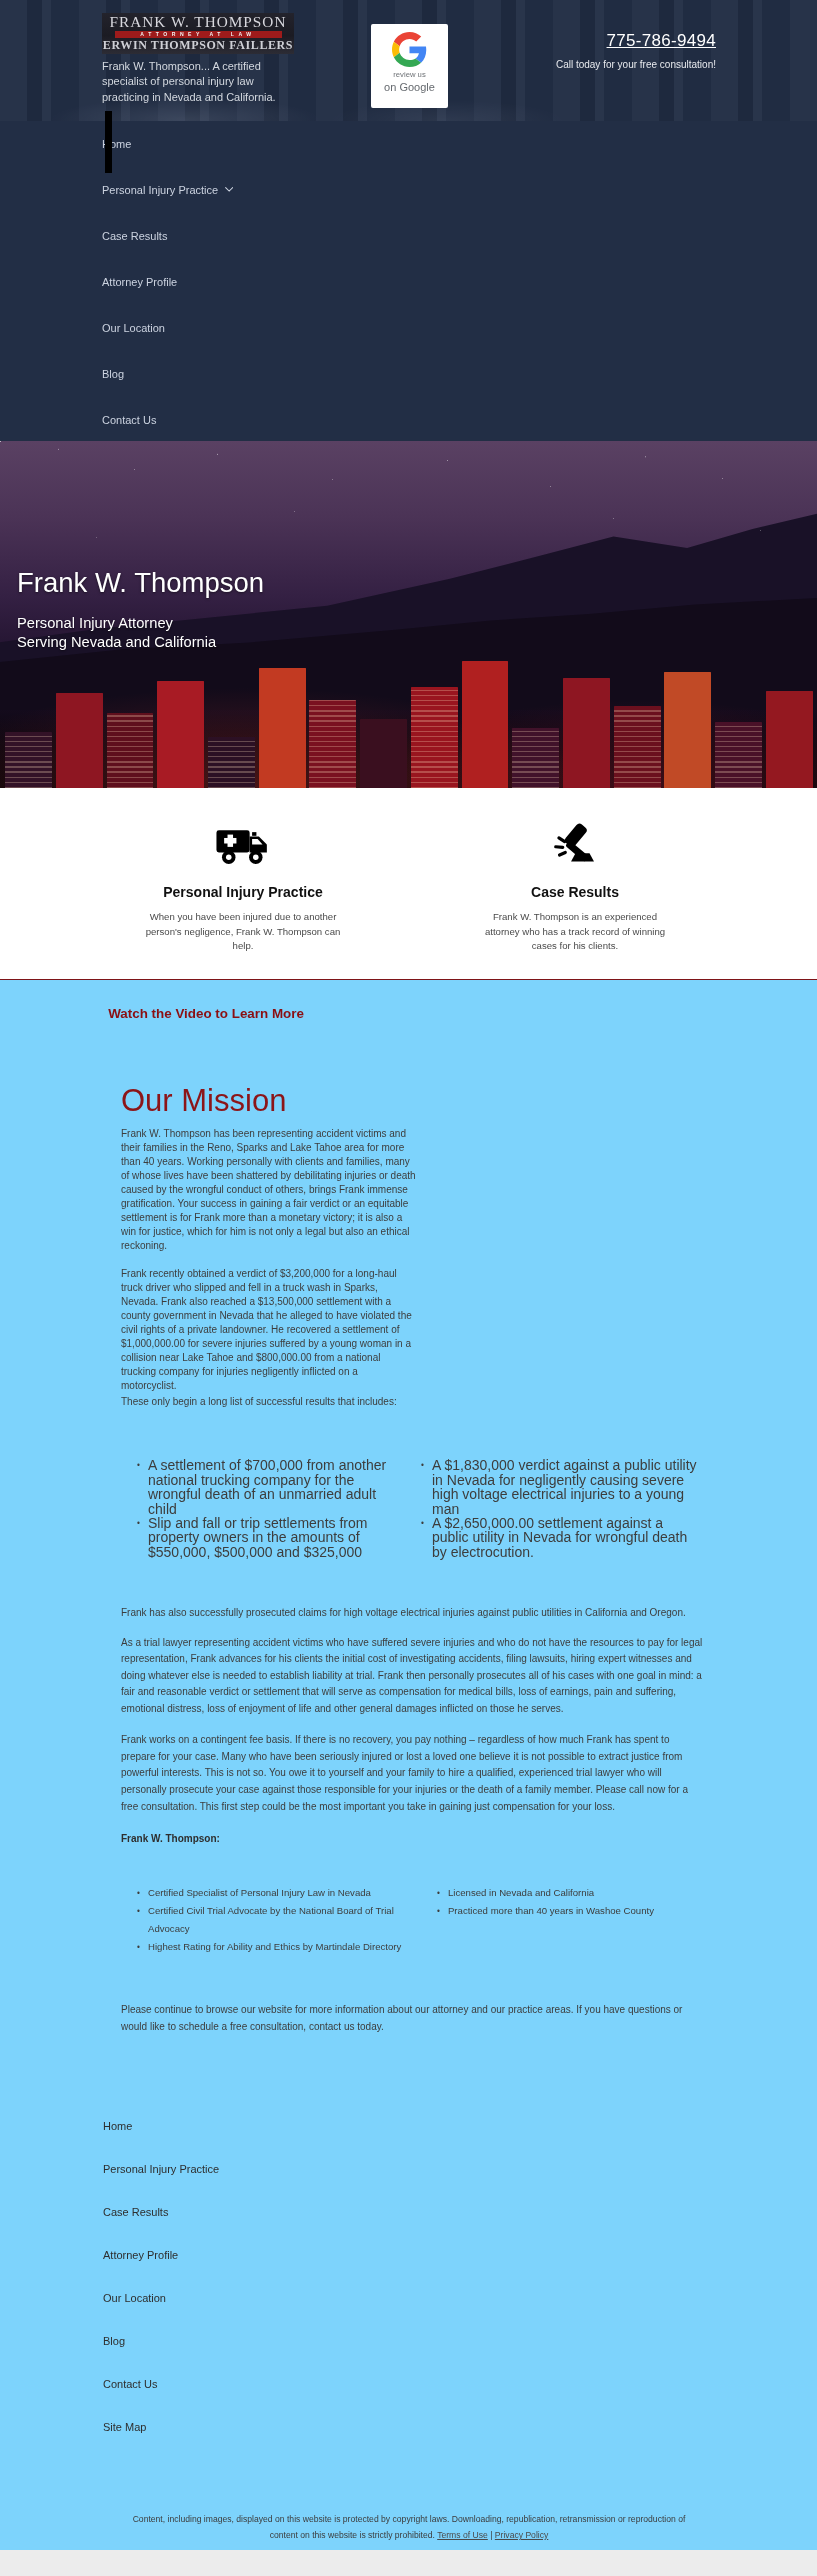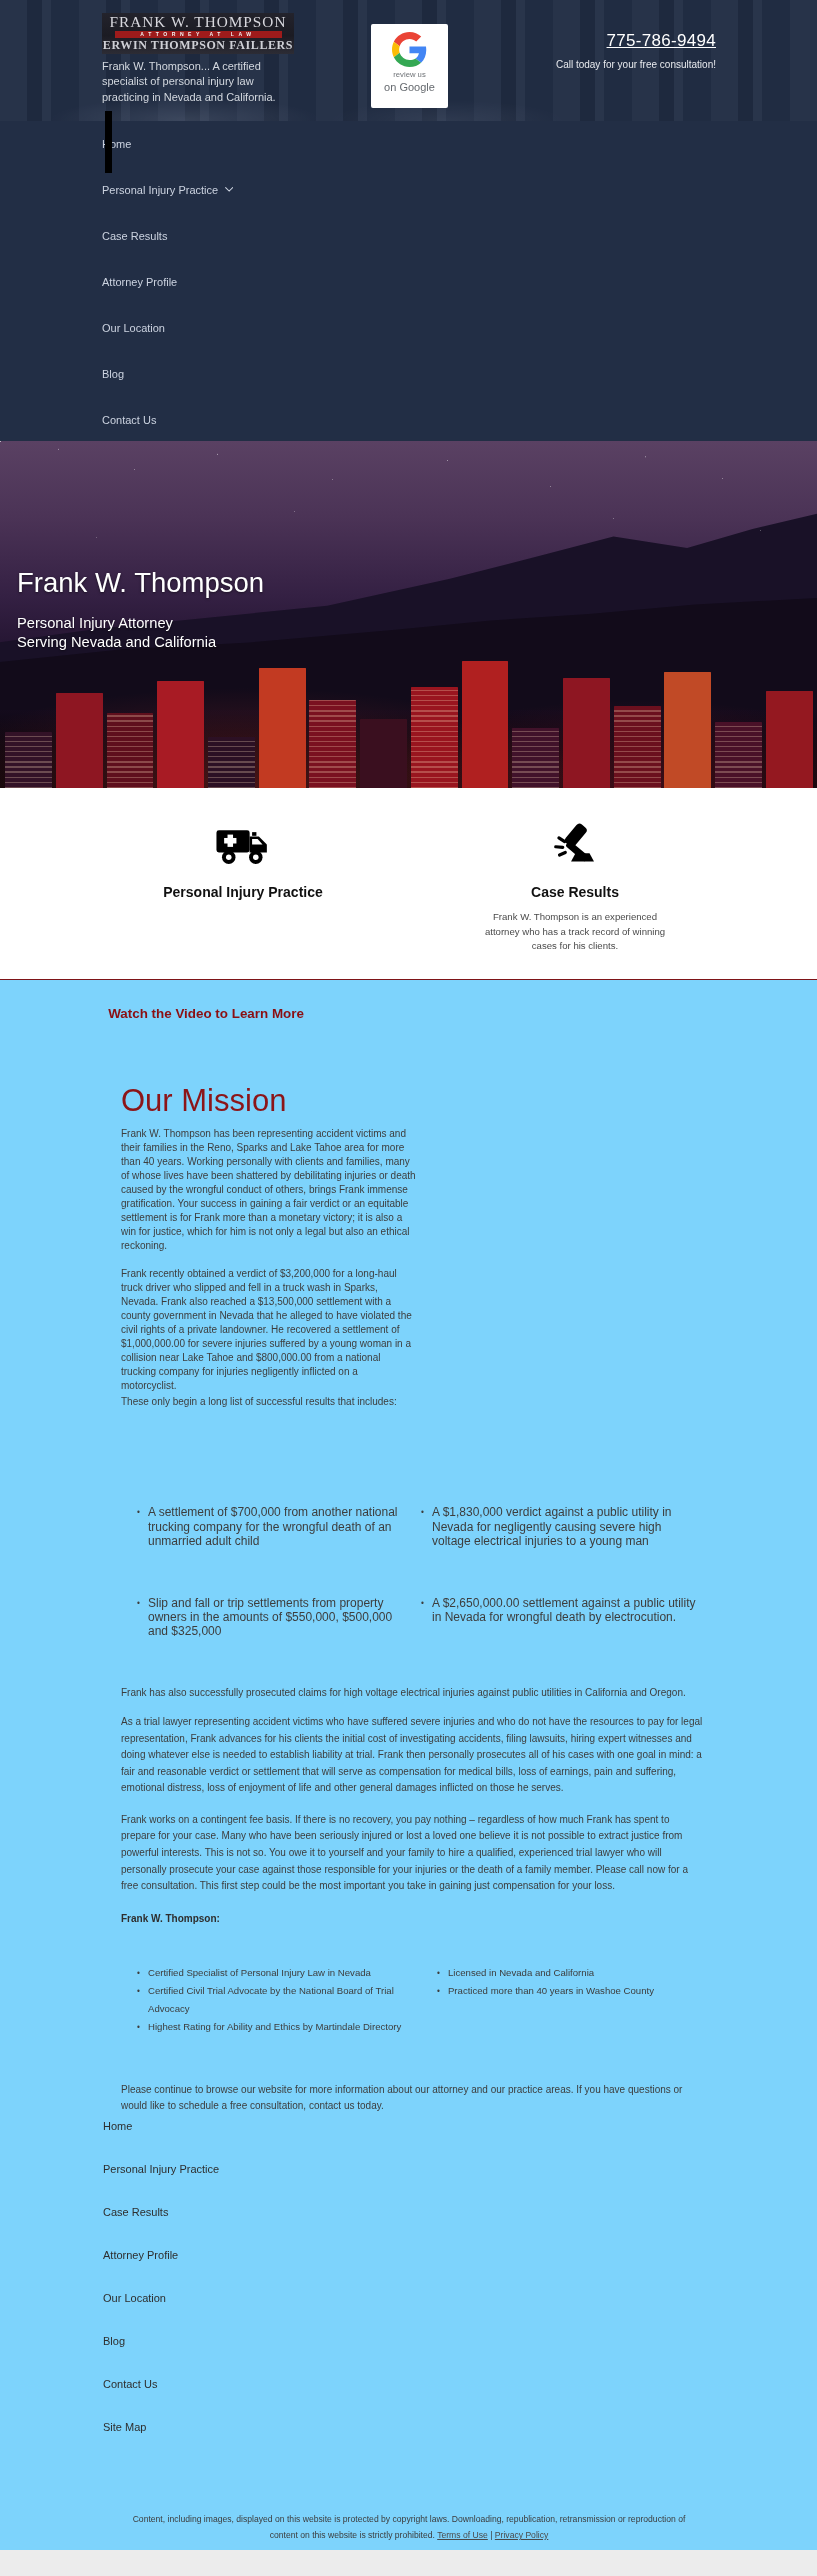--- a/index.html
+++ b/index.html
@@ -81,21 +81,21 @@
   .mission { position:absolute; top:980px; left:121px; width:582px; color:#3d3d3d; }
   .video-heading { margin:25.6px 0 0 -12.8px; font-size:13.4px; font-weight:bold; color:#8b0f12; }
   .mission-title { margin-top:63px; font-size:31px; font-weight:400; color:#8c1518; line-height:1.1; }
   .para-narrow { width:295px; font-size:10px; line-height:14px; }
   .para-wide { width:582px; font-size:10px; line-height:16.6px; }
   .p1 { margin-top:9.6px; } .p2 { margin-top:14px; } .p3 { margin-top:2px; }
   .bullets { display:flex; margin-top:49px; }
   .bullets ul { list-style:none; }
   .bullets li { position:relative; padding-left:11px; }
   .bullets li::before { content:"•"; position:absolute; left:0; top:0; font-size:8.3px; }
-  .bullets-1 li { font-size:12px; line-height:14.4px;margin-top:47px; }
+  .bullets-1 li { font-size:14px; line-height:14.4px; }
   .bullets-1 .col-a { width:272px; margin-left:16px; }
   .bullets-1 .col-b { width:291px; margin-left:20.4px; }
   .p4 { margin-top:46px; } .p5 { margin-top:12.8px; } .p6 { margin-top:14.7px; }
   .creds-heading { margin-top:18px; font-size:10px; font-weight:bold; color:#2e2e2e; }
   .bullets-2 { margin-top:40px; }
   .bullets-2 li { font-size:9.6px; line-height:18px; }
   .bullets-2 .col-a { width:275px; margin-left:16px; }
   .bullets-2 .col-b { width:268px; margin-left:27px; }
   .closing { margin-top:46px; }
 
@@ -215,20 +215,21 @@
           <path d="M58 18 h15 l13 13 v13 h-28 z" fill="#000"></path>
           <path d="M62 22 h9 l8 9 h-17 z" fill="#fff"></path>
           <rect x="62" y="11" width="7" height="6" fill="#000"></rect>
           <circle cx="24" cy="52" r="11" fill="#000"></circle>
             <circle cx="24" cy="52" r="4.5" fill="#fff"></circle>
           <circle cx="68" cy="52" r="11" fill="#000"></circle>
             <circle cx="68" cy="52" r="4.5" fill="#fff"></circle>
         </svg>
       </div>
       <div class="feature-title">Personal Injury Practice</div>
+      <div class="feature-text">When you have been injured due to another person's negligence, Frank W. Thompson can help.</div>
     </div>
     <div class="feature">
       <div class="feature-icon">
         <svg width="51" height="49" viewBox="0 0 80 76">
           <path d="M14 26 L23 32" stroke="#000" stroke-width="5" stroke-linecap="round"></path>
           <path d="M9 40 L20 41" stroke="#000" stroke-width="5" stroke-linecap="round"></path>
           <path d="M15 53 L24 49" stroke="#000" stroke-width="5" stroke-linecap="round"></path>
           <rect x="31" y="3" width="19" height="38" rx="6" transform="rotate(40 40.5 22)" fill="#000"></rect>
           <rect x="37" y="27" width="11" height="40" rx="4" transform="rotate(-50 42.5 47)" fill="#000"></rect>
           <path d="M33 63 h36 l-7 -13 h-22 z" fill="#000"></path>

